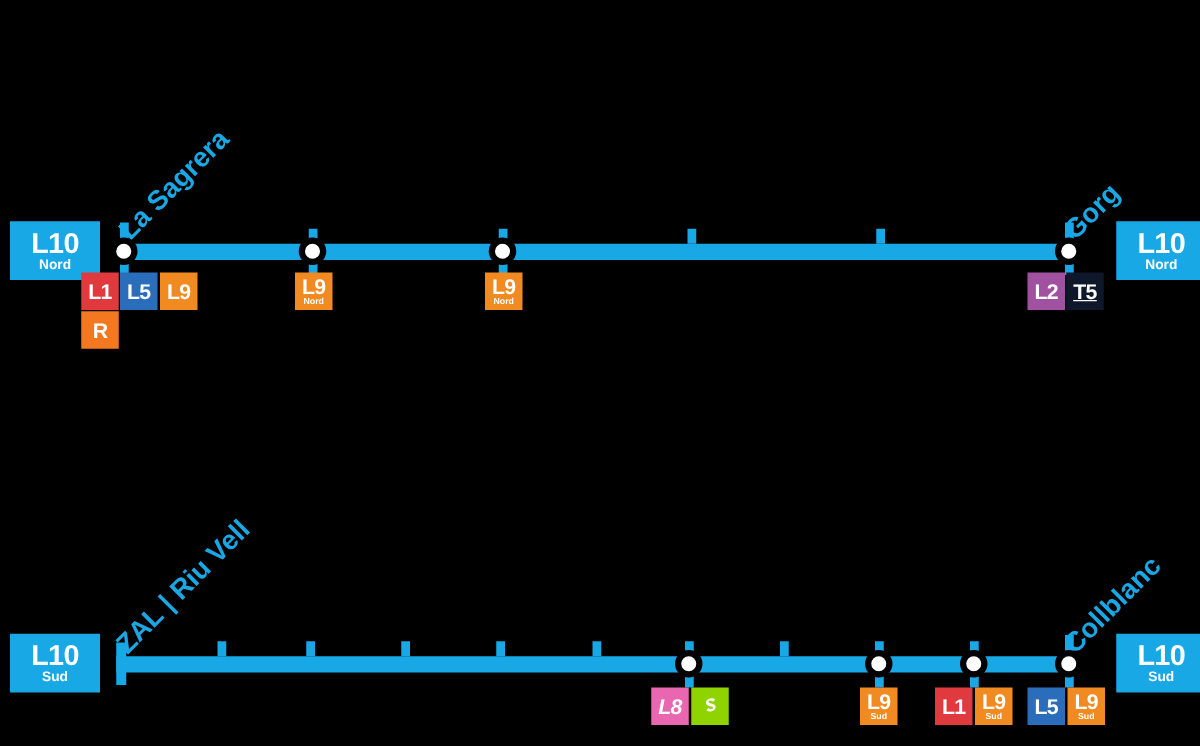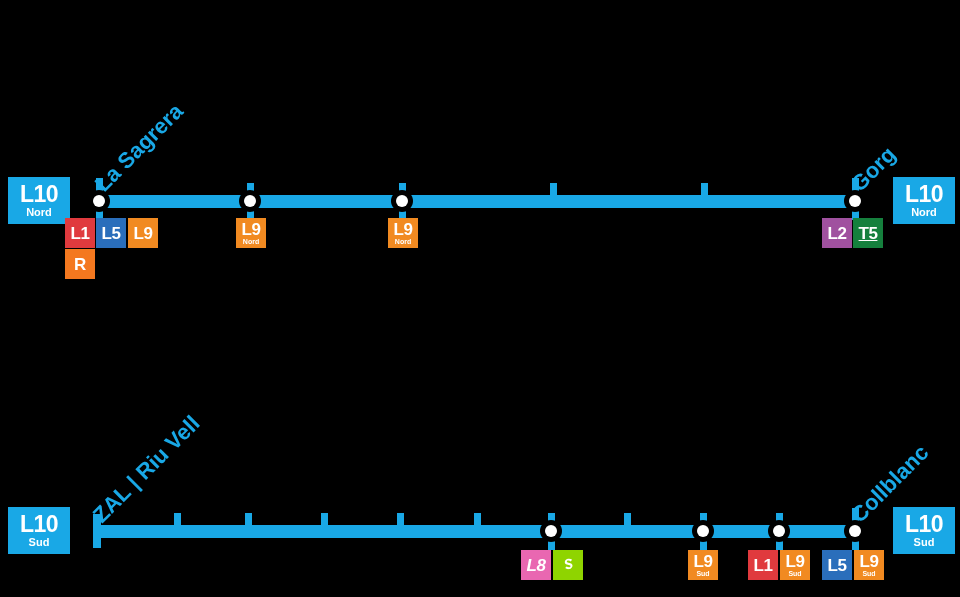--- a/index.html
+++ b/index.html
@@ -26,21 +26,21 @@
     background:#000;border:0;box-sizing:border-box;
   }
   .station::after{
     content:"";position:absolute;left:5px;top:5px;width:12px;height:12px;
     border-radius:50%;background:#fff;
   }
 
   
   .terminal{
     position:absolute;background:#19a8e6;color:#fff;
-    width:62px;height:47px;box-sizing:border-box;
+    width:72px;height:47px;box-sizing:border-box;
     display:flex;flex-direction:column;align-items:center;justify-content:center;
     line-height:1;
   }
   .terminal .t-main{font-size:23px;font-weight:bold;letter-spacing:-0.5px;}
   .terminal .t-sub{font-size:11px;font-weight:bold;margin-top:1px;}
 
   
   .badge{
     position:absolute;box-sizing:border-box;color:#fff;
     display:flex;flex-direction:column;align-items:center;justify-content:center;
@@ -124,21 +124,21 @@
     </div>
 
     <div class="badge" style="left:388px;top:218px;background:#f18a21;">
       <span class="b-main">L9</span>
       <span class="b-sub">Nord</span>
     </div>
 
     <div class="badge" style="left:822px;top:218px;background:#a0519f;">
       <span class="b-main">L2</span>
     </div>
-    <div class="badge" style="left:853px;top:218px;background:#15803d;text-decoration:underline;">
+    <div class="badge" style="left:853px;top:218px;background:#0f172a;text-decoration:underline;">
       <span class="b-main">T5</span>
     </div>
   </div>
 
   <div>
 
     <div class="branch-label" style="left:97px;top:506px;font-size:22px;transform:rotate(-45deg);">ZAL | Riu Vell</div>
 
     <div class="branch-label" style="left:855px;top:506px;font-size:22px;transform:rotate(-45deg);">Collblanc</div>
 

